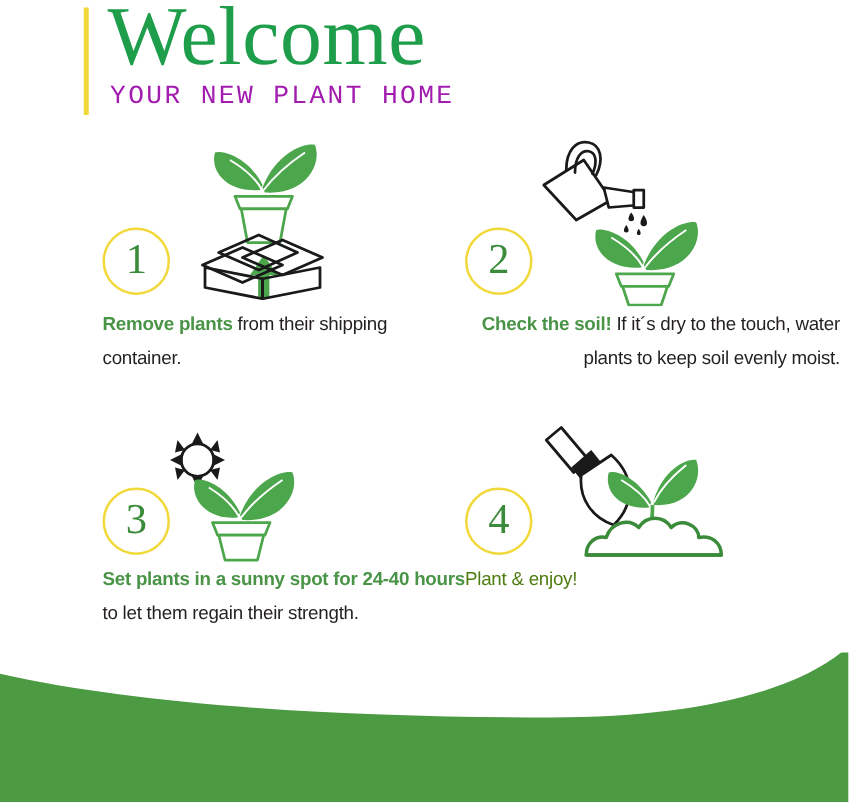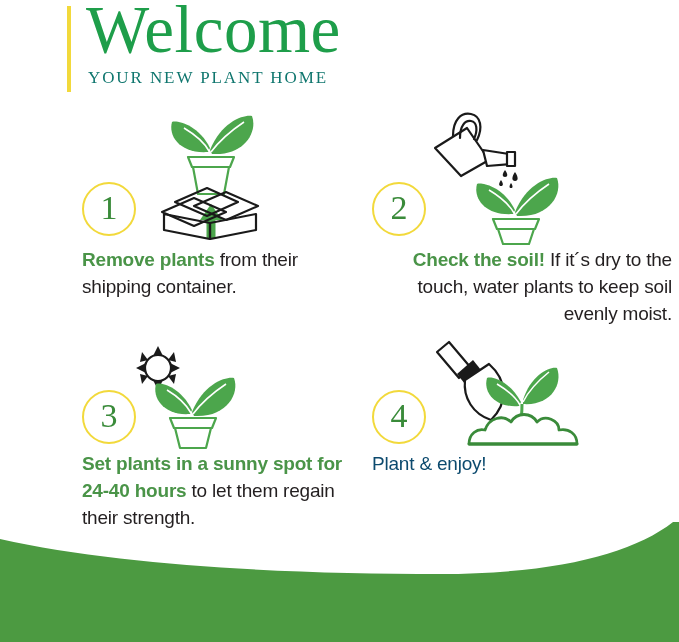--- a/index.html
+++ b/index.html
@@ -43,24 +43,24 @@
     font-size: 67px;
     line-height: 74px;
     color: #1E9E4A;
     letter-spacing: 0.5px;
     white-space: nowrap;
   }
   #welcome-subtitle {
     position: absolute;
     left: 88px;
     top: 66px;
-    font-family: Liberation Serif, serif;
-    font-size: 17px;
+    font-family: Liberation Mono, monospace;
+    font-size: 21px;
     line-height: 24px;
-    color: #0f766e;
+    color: #a21caf;
     letter-spacing: 1.9px;
     white-space: nowrap;
   }
 
   
   .step {
     position: absolute;
   }
   #step-1 { left: 82px;  top: 110px; width: 290px; }
   #step-2 { left: 372px; top: 110px; width: 300px; }
@@ -89,31 +89,31 @@
     font-family: "Liberation Serif", "DejaVu Serif", serif;
     font-size: 34px;
     color: #3A8B3A;
     line-height: 1;
     padding-bottom: 2px;
     box-sizing: border-box;
   }
   .step-text {
     position: absolute;
     font-family: "Liberation Sans", sans-serif;
-    font-size: 19px;
+    font-size: 15px;
     line-height: 27px;
     color: #231F20;
     letter-spacing: -0.2px;
   }
   .step-text .hl {
     color: #4A9448;
     font-weight: bold;
   }
   .step-text .hl-plain {
-    color: #0c4a6e;
+    color: #4d7c0f;
     font-weight: normal;
   }
 
   
   #step-1 .step-badge { left: 0px;  top: 72px; }
   #step-1 .step-icon  { left: 68px; top: 0px;  }
   #step-1 .step-text  { left: 0px;  top: 136px; width: 290px; }
 
   #step-2 .step-badge { left: 0px;  top: 72px; }
   #step-2 .step-icon  { left: 55px; top: 0px;  }

